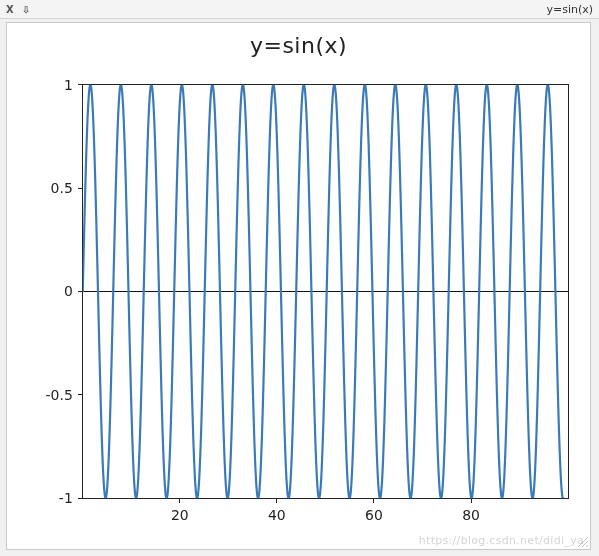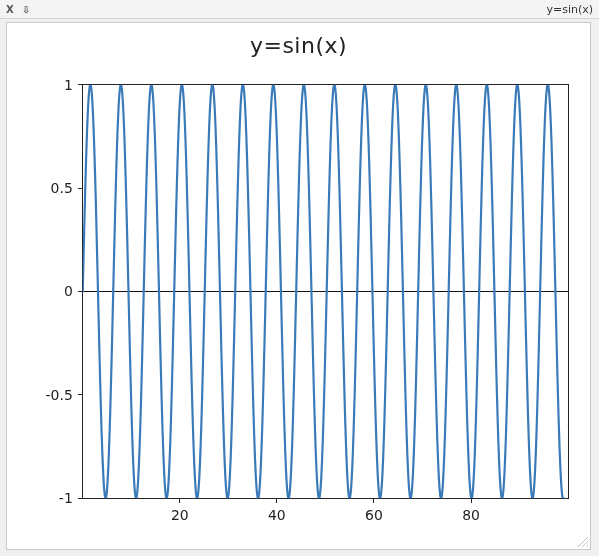--- a/index.html
+++ b/index.html
@@ -149,20 +149,21 @@
         <text x="66" y="170.75" text-anchor="end" class="tick-label">0.5</text>
         <line x1="71" y1="62" x2="76" y2="62" class="tick-line"></line>
         <text x="66" y="67" text-anchor="end" class="tick-label">1</text>
         <defs>
           <clipPath id="clip-plot">
             <rect x="76" y="62" width="487" height="415"></rect>
           </clipPath>
         </defs>
         <path d="M76.00 269.50 L76.24 259.23 L76.48 248.99 L76.72 238.80 L76.96 228.68 L77.21 218.67 L77.45 208.77 L77.69 199.03 L77.93 189.46 L78.17 180.09 L78.41 170.93 L78.65 162.02 L78.89 153.37 L79.13 145.00 L79.37 136.94 L79.62 129.20 L79.86 121.81 L80.10 114.78 L80.34 108.13 L80.58 101.87 L80.82 96.02 L81.06 90.60 L81.30 85.62 L81.54 81.09 L81.79 77.02 L82.03 73.42 L82.27 70.30 L82.51 67.67 L82.75 65.53 L82.99 63.90 L83.23 62.76 L83.47 62.14 L83.71 62.02 L83.96 62.41 L84.20 63.30 L84.44 64.71 L84.68 66.61 L84.92 69.01 L85.16 71.90 L85.40 75.28 L85.64 79.13 L85.88 83.45 L86.12 88.22 L86.37 93.44 L86.61 99.09 L86.85 105.16 L87.09 111.63 L87.33 118.48 L87.57 125.71 L87.81 133.29 L88.05 141.20 L88.29 149.43 L88.54 157.95 L88.78 166.74 L89.02 175.79 L89.26 185.06 L89.50 194.54 L89.74 204.21 L89.98 214.03 L90.22 224.00 L90.46 234.07 L90.70 244.23 L90.95 254.45 L91.19 264.71 L91.43 274.98 L91.67 285.24 L91.91 295.45 L92.15 305.61 L92.39 315.67 L92.63 325.63 L92.87 335.44 L93.12 345.10 L93.36 354.57 L93.60 363.83 L93.84 372.86 L94.08 381.63 L94.32 390.13 L94.56 398.34 L94.80 406.23 L95.04 413.79 L95.29 420.99 L95.53 427.82 L95.77 434.26 L96.01 440.30 L96.25 445.92 L96.49 451.11 L96.73 455.85 L96.97 460.14 L97.21 463.96 L97.45 467.31 L97.70 470.16 L97.94 472.53 L98.18 474.40 L98.42 475.77 L98.66 476.63 L98.90 476.99 L99.14 476.84 L99.38 476.18 L99.62 475.01 L99.87 473.34 L100.11 471.17 L100.35 468.51 L100.59 465.35 L100.83 461.72 L101.07 457.62 L101.31 453.06 L101.55 448.05 L101.79 442.60 L102.04 436.72 L102.28 430.44 L102.52 423.76 L102.76 416.71 L103.00 409.29 L103.24 401.53 L103.48 393.45 L103.72 385.06 L103.96 376.39 L104.20 367.46 L104.45 358.29 L104.69 348.90 L104.93 339.32 L105.17 329.57 L105.41 319.67 L105.65 309.64 L105.89 299.52 L106.13 289.32 L106.37 279.08 L106.62 268.81 L106.86 258.55 L107.10 248.31 L107.34 238.12 L107.58 228.01 L107.82 218.00 L108.06 208.12 L108.30 198.38 L108.54 188.83 L108.78 179.47 L109.03 170.33 L109.27 161.43 L109.51 152.80 L109.75 144.45 L109.99 136.41 L110.23 128.70 L110.47 121.33 L110.71 114.32 L110.95 107.70 L111.20 101.47 L111.44 95.65 L111.68 90.26 L111.92 85.30 L112.16 80.80 L112.40 76.76 L112.64 73.19 L112.88 70.11 L113.12 67.51 L113.37 65.41 L113.61 63.80 L113.85 62.71 L114.09 62.11 L114.33 62.03 L114.57 62.45 L114.81 63.38 L115.05 64.82 L115.29 66.76 L115.53 69.19 L115.78 72.11 L116.02 75.52 L116.26 79.41 L116.50 83.76 L116.74 88.56 L116.98 93.81 L117.22 99.48 L117.46 105.58 L117.70 112.07 L117.95 118.96 L118.19 126.21 L118.43 133.81 L118.67 141.74 L118.91 149.99 L119.15 158.53 L119.39 167.34 L119.63 176.40 L119.87 185.69 L120.11 195.19 L120.36 204.86 L120.60 214.70 L120.84 224.67 L121.08 234.75 L121.32 244.91 L121.56 255.14 L121.80 265.40 L122.04 275.67 L122.28 285.92 L122.53 296.14 L122.77 306.29 L123.01 316.34 L123.25 326.29 L123.49 336.10 L123.73 345.74 L123.97 355.19 L124.21 364.44 L124.45 373.45 L124.70 382.21 L124.94 390.69 L125.18 398.88 L125.42 406.75 L125.66 414.28 L125.90 421.46 L126.14 428.26 L126.38 434.68 L126.62 440.69 L126.86 446.28 L127.11 451.44 L127.35 456.16 L127.59 460.41 L127.83 464.20 L128.07 467.51 L128.31 470.34 L128.55 472.67 L128.79 474.51 L129.03 475.84 L129.28 476.67 L129.52 477.00 L129.76 476.81 L130.00 476.11 L130.24 474.91 L130.48 473.21 L130.72 471.01 L130.96 468.31 L131.20 465.13 L131.44 461.46 L131.69 457.33 L131.93 452.74 L132.17 447.70 L132.41 442.22 L132.65 436.32 L132.89 430.00 L133.13 423.30 L133.37 416.22 L133.61 408.78 L133.86 401.00 L134.10 392.90 L134.34 384.49 L134.58 375.80 L134.82 366.86 L135.06 357.67 L135.30 348.27 L135.54 338.67 L135.78 328.91 L136.03 319.00 L136.27 308.97 L136.51 298.84 L136.75 288.64 L136.99 278.39 L137.23 268.12 L137.47 257.86 L137.71 247.62 L137.95 237.44 L138.19 227.34 L138.44 217.33 L138.68 207.46 L138.92 197.74 L139.16 188.19 L139.40 178.85 L139.64 169.72 L139.88 160.84 L140.12 152.23 L140.36 143.90 L140.61 135.88 L140.85 128.19 L141.09 120.85 L141.33 113.87 L141.57 107.27 L141.81 101.06 L142.05 95.27 L142.29 89.91 L142.53 84.99 L142.78 80.52 L143.02 76.51 L143.26 72.97 L143.50 69.92 L143.74 67.35 L143.98 65.28 L144.22 63.72 L144.46 62.65 L144.70 62.09 L144.94 62.04 L145.19 62.50 L145.43 63.46 L145.67 64.93 L145.91 66.90 L146.15 69.37 L146.39 72.33 L146.63 75.77 L146.87 79.68 L147.11 84.06 L147.36 88.90 L147.60 94.17 L147.84 99.88 L148.08 106.00 L148.32 112.52 L148.56 119.43 L148.80 126.70 L149.04 134.33 L149.28 142.28 L149.52 150.55 L149.77 159.11 L150.01 167.94 L150.25 177.02 L150.49 186.32 L150.73 195.83 L150.97 205.52 L151.21 215.36 L151.45 225.34 L151.69 235.43 L151.94 245.59 L152.18 255.82 L152.42 266.08 L152.66 276.35 L152.90 286.61 L153.14 296.82 L153.38 306.96 L153.62 317.01 L153.86 326.95 L154.11 336.75 L154.35 346.38 L154.59 355.82 L154.83 365.05 L155.07 374.05 L155.31 382.79 L155.55 391.25 L155.79 399.41 L156.03 407.26 L156.27 414.77 L156.52 421.92 L156.76 428.70 L157.00 435.09 L157.24 441.08 L157.48 446.64 L157.72 451.77 L157.96 456.45 L158.20 460.68 L158.44 464.44 L158.69 467.72 L158.93 470.51 L159.17 472.81 L159.41 474.62 L159.65 475.92 L159.89 476.71 L160.13 477.00 L160.37 476.78 L160.61 476.05 L160.85 474.82 L161.10 473.08 L161.34 470.84 L161.58 468.11 L161.82 464.90 L162.06 461.20 L162.30 457.04 L162.54 452.41 L162.78 447.34 L163.02 441.83 L163.27 435.91 L163.51 429.57 L163.75 422.84 L163.99 415.73 L164.23 408.27 L164.47 400.47 L164.71 392.34 L164.95 383.92 L165.19 375.21 L165.44 366.25 L165.68 357.05 L165.92 347.63 L166.16 338.02 L166.40 328.25 L166.64 318.33 L166.88 308.29 L167.12 298.16 L167.36 287.95 L167.60 277.71 L167.85 267.44 L168.09 257.17 L168.33 246.94 L168.57 236.76 L168.81 226.66 L169.05 216.67 L169.29 206.80 L169.53 197.09 L169.77 187.56 L170.02 178.23 L170.26 169.12 L170.50 160.26 L170.74 151.66 L170.98 143.36 L171.22 135.36 L171.46 127.69 L171.70 120.37 L171.94 113.41 L172.18 106.84 L172.43 100.66 L172.67 94.90 L172.91 89.57 L173.15 84.67 L173.39 80.23 L173.63 76.26 L173.87 72.75 L174.11 69.73 L174.35 67.20 L174.60 65.16 L174.84 63.63 L175.08 62.60 L175.32 62.07 L175.56 62.06 L175.80 62.55 L176.04 63.55 L176.28 65.05 L176.52 67.05 L176.77 69.55 L177.01 72.54 L177.25 76.02 L177.49 79.96 L177.73 84.37 L177.97 89.24 L178.21 94.54 L178.45 100.28 L178.69 106.43 L178.93 112.97 L179.18 119.91 L179.42 127.20 L179.66 134.85 L179.90 142.83 L180.14 151.12 L180.38 159.69 L180.62 168.54 L180.86 177.63 L181.10 186.95 L181.35 196.47 L181.59 206.17 L181.83 216.03 L182.07 226.01 L182.31 236.10 L182.55 246.28 L182.79 256.51 L183.03 266.77 L183.27 277.04 L183.51 287.29 L183.76 297.50 L184.00 307.64 L184.24 317.68 L184.48 327.61 L184.72 337.40 L184.96 347.02 L185.20 356.44 L185.44 365.66 L185.68 374.64 L185.93 383.36 L186.17 391.81 L186.41 399.95 L186.65 407.78 L186.89 415.26 L187.13 422.39 L187.37 429.14 L187.61 435.51 L187.85 441.46 L188.10 447.00 L188.34 452.10 L188.58 456.75 L188.82 460.95 L189.06 464.67 L189.30 467.92 L189.54 470.68 L189.78 472.95 L190.02 474.72 L190.26 475.99 L190.51 476.75 L190.75 477.00 L190.99 476.75 L191.23 475.98 L191.47 474.71 L191.71 472.94 L191.95 470.67 L192.19 467.91 L192.43 464.66 L192.68 460.94 L192.92 456.74 L193.16 452.09 L193.40 446.99 L193.64 441.45 L193.88 435.49 L194.12 429.13 L194.36 422.37 L194.60 415.24 L194.85 407.76 L195.09 399.93 L195.33 391.79 L195.57 383.34 L195.81 374.62 L196.05 365.64 L196.29 356.42 L196.53 346.99 L196.77 337.37 L197.01 327.59 L197.26 317.66 L197.50 307.62 L197.74 297.48 L197.98 287.27 L198.22 277.02 L198.46 266.75 L198.70 256.49 L198.94 246.26 L199.18 236.08 L199.43 225.99 L199.67 216.00 L199.91 206.15 L200.15 196.45 L200.39 186.93 L200.63 177.61 L200.87 168.52 L201.11 159.67 L201.35 151.10 L201.59 142.81 L201.84 134.83 L202.08 127.19 L202.32 119.89 L202.56 112.96 L202.80 106.41 L203.04 100.26 L203.28 94.53 L203.52 89.23 L203.76 84.36 L204.01 79.95 L204.25 76.01 L204.49 72.54 L204.73 69.55 L204.97 67.05 L205.21 65.05 L205.45 63.54 L205.69 62.55 L205.93 62.06 L206.18 62.07 L206.42 62.60 L206.66 63.63 L206.90 65.17 L207.14 67.21 L207.38 69.74 L207.62 72.76 L207.86 76.27 L208.10 80.24 L208.34 84.68 L208.59 89.58 L208.83 94.91 L209.07 100.68 L209.31 106.85 L209.55 113.43 L209.79 120.38 L210.03 127.71 L210.27 135.38 L210.51 143.37 L210.76 151.68 L211.00 160.28 L211.24 169.14 L211.48 178.25 L211.72 187.58 L211.96 197.12 L212.20 206.83 L212.44 216.69 L212.68 226.68 L212.92 236.78 L213.17 246.96 L213.41 257.20 L213.65 267.46 L213.89 277.73 L214.13 287.98 L214.37 298.18 L214.61 308.31 L214.85 318.35 L215.09 328.27 L215.34 338.05 L215.58 347.65 L215.82 357.07 L216.06 366.27 L216.30 375.23 L216.54 383.94 L216.78 392.36 L217.02 400.48 L217.26 408.29 L217.51 415.75 L217.75 422.85 L217.99 429.58 L218.23 435.92 L218.47 441.85 L218.71 447.35 L218.95 452.42 L219.19 457.05 L219.43 461.21 L219.67 464.90 L219.92 468.12 L220.16 470.85 L220.40 473.08 L220.64 474.82 L220.88 476.05 L221.12 476.78 L221.36 477.00 L221.60 476.71 L221.84 475.91 L222.09 474.61 L222.33 472.81 L222.57 470.50 L222.81 467.71 L223.05 464.43 L223.29 460.67 L223.53 456.44 L223.77 451.76 L224.01 446.63 L224.25 441.06 L224.50 435.08 L224.74 428.69 L224.98 421.91 L225.22 414.75 L225.46 407.24 L225.70 399.40 L225.94 391.23 L226.18 382.77 L226.42 374.03 L226.67 365.03 L226.91 355.80 L227.15 346.36 L227.39 336.72 L227.63 326.93 L227.87 316.99 L228.11 306.94 L228.35 296.80 L228.59 286.58 L228.84 276.33 L229.08 266.06 L229.32 255.80 L229.56 245.57 L229.80 235.40 L230.04 225.32 L230.28 215.34 L230.52 205.49 L230.76 195.81 L231.00 186.30 L231.25 177.00 L231.49 167.92 L231.73 159.09 L231.97 150.53 L232.21 142.27 L232.45 134.31 L232.69 126.69 L232.93 119.41 L233.17 112.51 L233.42 105.99 L233.66 99.87 L233.90 94.16 L234.14 88.89 L234.38 84.05 L234.62 79.67 L234.86 75.76 L235.10 72.32 L235.34 69.36 L235.59 66.90 L235.83 64.93 L236.07 63.46 L236.31 62.50 L236.55 62.04 L236.79 62.09 L237.03 62.65 L237.27 63.72 L237.51 65.29 L237.75 67.36 L238.00 69.93 L238.24 72.98 L238.48 76.52 L238.72 80.53 L238.96 85.00 L239.20 89.92 L239.44 95.29 L239.68 101.08 L239.92 107.28 L240.17 113.88 L240.41 120.86 L240.65 128.21 L240.89 135.90 L241.13 143.92 L241.37 152.25 L241.61 160.86 L241.85 169.74 L242.09 178.87 L242.33 188.21 L242.58 197.76 L242.82 207.48 L243.06 217.36 L243.30 227.36 L243.54 237.46 L243.78 247.65 L244.02 257.88 L244.26 268.15 L244.50 278.42 L244.75 288.66 L244.99 298.86 L245.23 308.99 L245.47 319.02 L245.71 328.93 L245.95 338.69 L246.19 348.29 L246.43 357.69 L246.67 366.88 L246.92 375.82 L247.16 384.51 L247.40 392.91 L247.64 401.02 L247.88 408.80 L248.12 416.24 L248.36 423.32 L248.60 430.02 L248.84 436.33 L249.08 442.23 L249.33 447.71 L249.57 452.75 L249.81 457.34 L250.05 461.47 L250.29 465.13 L250.53 468.32 L250.77 471.01 L251.01 473.21 L251.25 474.92 L251.50 476.12 L251.74 476.81 L251.98 477.00 L252.22 476.67 L252.46 475.84 L252.70 474.51 L252.94 472.67 L253.18 470.33 L253.42 467.51 L253.66 464.19 L253.91 460.40 L254.15 456.15 L254.39 451.43 L254.63 446.27 L254.87 440.68 L255.11 434.66 L255.35 428.25 L255.59 421.44 L255.83 414.26 L256.08 406.73 L256.32 398.86 L256.56 390.67 L256.80 382.19 L257.04 373.43 L257.28 364.42 L257.52 355.17 L257.76 345.72 L258.00 336.07 L258.25 326.27 L258.49 316.32 L258.73 306.26 L258.97 296.11 L259.21 285.90 L259.45 275.64 L259.69 265.37 L259.93 255.11 L260.17 244.89 L260.41 234.72 L260.66 224.65 L260.90 214.68 L261.14 204.84 L261.38 195.16 L261.62 185.67 L261.86 176.38 L262.10 167.32 L262.34 158.51 L262.58 149.97 L262.83 141.72 L263.07 133.79 L263.31 126.19 L263.55 118.94 L263.79 112.06 L264.03 105.56 L264.27 99.47 L264.51 93.79 L264.75 88.55 L264.99 83.75 L265.24 79.40 L265.48 75.51 L265.72 72.11 L265.96 69.18 L266.20 66.75 L266.44 64.82 L266.68 63.38 L266.92 62.45 L267.16 62.03 L267.41 62.11 L267.65 62.71 L267.89 63.81 L268.13 65.41 L268.37 67.52 L268.61 70.11 L268.85 73.20 L269.09 76.77 L269.33 80.81 L269.58 85.31 L269.82 90.27 L270.06 95.66 L270.30 101.48 L270.54 107.71 L270.78 114.34 L271.02 121.34 L271.26 128.71 L271.50 136.43 L271.74 144.47 L271.99 152.82 L272.23 161.45 L272.47 170.35 L272.71 179.49 L272.95 188.85 L273.19 198.41 L273.43 208.14 L273.67 218.02 L273.91 228.03 L274.16 238.14 L274.40 248.33 L274.64 258.57 L274.88 268.84 L275.12 279.10 L275.36 289.35 L275.60 299.54 L275.84 309.66 L276.08 319.69 L276.33 329.59 L276.57 339.34 L276.81 348.93 L277.05 358.31 L277.29 367.48 L277.53 376.41 L277.77 385.08 L278.01 393.47 L278.25 401.55 L278.49 409.31 L278.74 416.72 L278.98 423.78 L279.22 430.45 L279.46 436.74 L279.70 442.61 L279.94 448.06 L280.18 453.07 L280.42 457.63 L280.66 461.73 L280.91 465.36 L281.15 468.51 L281.39 471.18 L281.63 473.34 L281.87 475.01 L282.11 476.18 L282.35 476.84 L282.59 476.99 L282.83 476.63 L283.07 475.77 L283.32 474.40 L283.56 472.53 L283.80 470.16 L284.04 467.30 L284.28 463.95 L284.52 460.13 L284.76 455.84 L285.00 451.10 L285.24 445.91 L285.49 440.29 L285.73 434.25 L285.97 427.80 L286.21 420.97 L286.45 413.77 L286.69 406.21 L286.93 398.32 L287.17 390.11 L287.41 381.61 L287.66 372.84 L287.90 363.81 L288.14 354.55 L288.38 345.08 L288.62 335.42 L288.86 325.61 L289.10 315.65 L289.34 305.59 L289.58 295.43 L289.82 285.21 L290.07 274.96 L290.31 264.69 L290.55 254.43 L290.79 244.21 L291.03 234.05 L291.27 223.97 L291.51 214.01 L291.75 204.19 L291.99 194.52 L292.24 185.04 L292.48 175.77 L292.72 166.72 L292.96 157.93 L293.20 149.41 L293.44 141.18 L293.68 133.27 L293.92 125.69 L294.16 118.47 L294.40 111.61 L294.65 105.14 L294.89 99.08 L295.13 93.43 L295.37 88.21 L295.61 83.44 L295.85 79.12 L296.09 75.27 L296.33 71.90 L296.57 69.01 L296.82 66.61 L297.06 64.70 L297.30 63.30 L297.54 62.41 L297.78 62.02 L298.02 62.14 L298.26 62.77 L298.50 63.90 L298.74 65.54 L298.99 67.67 L299.23 70.31 L299.47 73.43 L299.71 77.03 L299.95 81.10 L300.19 85.63 L300.43 90.62 L300.67 96.04 L300.91 101.88 L301.15 108.14 L301.40 114.79 L301.64 121.83 L301.88 129.22 L302.12 136.96 L302.36 145.02 L302.60 153.39 L302.84 162.04 L303.08 170.95 L303.32 180.11 L303.57 189.48 L303.81 199.05 L304.05 208.80 L304.29 218.69 L304.53 228.71 L304.77 238.82 L305.01 249.01 L305.25 259.26 L305.49 269.52 L305.73 279.79 L305.98 290.03 L306.22 300.22 L306.46 310.34 L306.70 320.36 L306.94 330.25 L307.18 339.99 L307.42 349.56 L307.66 358.93 L307.90 368.09 L308.15 377.00 L308.39 385.65 L308.63 394.02 L308.87 402.08 L309.11 409.81 L309.35 417.21 L309.59 424.24 L309.83 430.89 L310.07 437.14 L310.32 442.99 L310.56 448.41 L310.80 453.39 L311.04 457.92 L311.28 461.99 L311.52 465.59 L311.76 468.71 L312.00 471.34 L312.24 473.47 L312.48 475.11 L312.73 476.24 L312.97 476.86 L313.21 476.98 L313.45 476.59 L313.69 475.69 L313.93 474.29 L314.17 472.38 L314.41 469.98 L314.65 467.09 L314.90 463.71 L315.14 459.86 L315.38 455.54 L315.62 450.77 L315.86 445.55 L316.10 439.90 L316.34 433.83 L316.58 427.36 L316.82 420.50 L317.06 413.27 L317.31 405.69 L317.55 397.78 L317.79 389.55 L318.03 381.03 L318.27 372.24 L318.51 363.19 L318.75 353.92 L318.99 344.44 L319.23 334.77 L319.48 324.94 L319.72 314.98 L319.96 304.91 L320.20 294.75 L320.44 284.53 L320.68 274.27 L320.92 264.00 L321.16 253.74 L321.40 243.52 L321.65 233.37 L321.89 223.30 L322.13 213.35 L322.37 203.54 L322.61 193.88 L322.85 184.41 L323.09 175.15 L323.33 166.12 L323.57 157.35 L323.81 148.85 L324.06 140.64 L324.30 132.75 L324.54 125.20 L324.78 118.00 L325.02 111.17 L325.26 104.73 L325.50 98.69 L325.74 93.07 L325.98 87.88 L326.23 83.14 L326.47 78.85 L326.71 75.03 L326.95 71.69 L327.19 68.83 L327.43 66.46 L327.67 64.59 L327.91 63.23 L328.15 62.36 L328.40 62.01 L328.64 62.16 L328.88 62.83 L329.12 63.99 L329.36 65.66 L329.60 67.84 L329.84 70.50 L330.08 73.65 L330.32 77.28 L330.56 81.39 L330.81 85.95 L331.05 90.96 L331.29 96.42 L331.53 102.29 L331.77 108.57 L332.01 115.25 L332.25 122.31 L332.49 129.73 L332.73 137.49 L332.98 145.57 L333.22 153.96 L333.46 162.63 L333.70 171.56 L333.94 180.73 L334.18 190.12 L334.42 199.70 L334.66 209.45 L334.90 219.36 L335.14 229.38 L335.39 239.50 L335.63 249.70 L335.87 259.94 L336.11 270.21 L336.35 280.48 L336.59 290.72 L336.83 300.90 L337.07 311.01 L337.31 321.02 L337.56 330.90 L337.80 340.64 L338.04 350.19 L338.28 359.55 L338.52 368.69 L338.76 377.59 L339.00 386.22 L339.24 394.57 L339.48 402.61 L339.73 410.32 L339.97 417.69 L340.21 424.69 L340.45 431.32 L340.69 437.55 L340.93 443.36 L341.17 448.76 L341.41 453.71 L341.65 458.21 L341.89 462.25 L342.14 465.81 L342.38 468.90 L342.62 471.49 L342.86 473.60 L343.10 475.20 L343.34 476.30 L343.58 476.89 L343.82 476.97 L344.06 476.55 L344.31 475.61 L344.55 474.18 L344.79 472.24 L345.03 469.80 L345.27 466.88 L345.51 463.47 L345.75 459.58 L345.99 455.23 L346.23 450.43 L346.47 445.18 L346.72 439.50 L346.96 433.41 L347.20 426.91 L347.44 420.03 L347.68 412.78 L347.92 405.17 L348.16 397.24 L348.40 388.99 L348.64 380.45 L348.89 371.64 L349.13 362.58 L349.37 353.29 L349.61 343.79 L349.85 334.12 L350.09 324.28 L350.33 314.31 L350.57 304.23 L350.81 294.07 L351.06 283.84 L351.30 273.58 L351.54 263.31 L351.78 253.06 L352.02 242.84 L352.26 232.69 L352.50 222.63 L352.74 212.69 L352.98 202.88 L353.22 193.24 L353.47 183.79 L353.71 174.54 L353.95 165.53 L354.19 156.77 L354.43 148.29 L354.67 140.10 L354.91 132.24 L355.15 124.70 L355.39 117.53 L355.64 110.72 L355.88 104.31 L356.12 98.30 L356.36 92.71 L356.60 87.55 L356.84 82.83 L357.08 78.58 L357.32 74.79 L357.56 71.48 L357.80 68.66 L358.05 66.32 L358.29 64.49 L358.53 63.15 L358.77 62.32 L359.01 62.00 L359.25 62.19 L359.49 62.89 L359.73 64.09 L359.97 65.79 L360.22 68.00 L360.46 70.70 L360.70 73.88 L360.94 77.54 L361.18 81.68 L361.42 86.27 L361.66 91.32 L361.90 96.80 L362.14 102.70 L362.39 109.01 L362.63 115.71 L362.87 122.80 L363.11 130.24 L363.35 138.02 L363.59 146.12 L363.83 154.53 L364.07 163.22 L364.31 172.16 L364.55 181.35 L364.80 190.75 L365.04 200.35 L365.28 210.11 L365.52 220.02 L365.76 230.05 L366.00 240.18 L366.24 250.38 L366.48 260.63 L366.72 270.90 L366.97 281.16 L367.21 291.40 L367.45 301.58 L367.69 311.69 L367.93 321.69 L368.17 331.56 L368.41 341.28 L368.65 350.83 L368.89 360.17 L369.14 369.30 L369.38 378.18 L369.62 386.79 L369.86 395.12 L370.10 403.13 L370.34 410.82 L370.58 418.17 L370.82 425.15 L371.06 431.75 L371.30 437.95 L371.55 443.74 L371.79 449.10 L372.03 454.02 L372.27 458.49 L372.51 462.50 L372.75 466.03 L372.99 469.09 L373.23 471.65 L373.47 473.72 L373.72 475.29 L373.96 476.35 L374.20 476.91 L374.44 476.96 L374.68 476.50 L374.92 475.53 L375.16 474.06 L375.40 472.09 L375.64 469.62 L375.88 466.66 L376.13 463.22 L376.37 459.31 L376.61 454.93 L376.85 450.09 L377.09 444.81 L377.33 439.11 L377.57 432.98 L377.81 426.46 L378.05 419.55 L378.30 412.28 L378.54 404.65 L378.78 396.70 L379.02 388.43 L379.26 379.87 L379.50 371.04 L379.74 361.96 L379.98 352.66 L380.22 343.15 L380.47 333.46 L380.71 323.62 L380.95 313.64 L381.19 303.55 L381.43 293.38 L381.67 283.15 L381.91 272.89 L382.15 262.62 L382.39 252.37 L382.63 242.16 L382.88 232.02 L383.12 221.96 L383.36 212.03 L383.60 202.23 L383.84 192.60 L384.08 183.16 L384.32 173.93 L384.56 164.93 L384.80 156.19 L385.05 147.73 L385.29 139.57 L385.53 131.72 L385.77 124.21 L386.01 117.06 L386.25 110.28 L386.49 103.89 L386.73 97.91 L386.97 92.35 L387.21 87.22 L387.46 82.54 L387.70 78.31 L387.94 74.56 L388.18 71.28 L388.42 68.48 L388.66 66.18 L388.90 64.38 L389.14 63.08 L389.38 62.29 L389.63 62.00 L389.87 62.22 L390.11 62.95 L390.35 64.19 L390.59 65.93 L390.83 68.16 L391.07 70.89 L391.31 74.11 L391.55 77.81 L391.80 81.97 L392.04 86.60 L392.28 91.67 L392.52 97.18 L392.76 103.11 L393.00 109.45 L393.24 116.18 L393.48 123.28 L393.72 130.75 L393.96 138.55 L394.21 146.68 L394.45 155.10 L394.69 163.81 L394.93 172.77 L395.17 181.97 L395.41 191.39 L395.65 201.00 L395.89 210.77 L396.13 220.69 L396.38 230.73 L396.62 240.86 L396.86 251.07 L397.10 261.32 L397.34 271.59 L397.58 281.85 L397.82 292.08 L398.06 302.26 L398.30 312.36 L398.54 322.35 L398.79 332.22 L399.03 341.93 L399.27 351.46 L399.51 360.79 L399.75 369.90 L399.99 378.76 L400.23 387.36 L400.47 395.66 L400.71 403.66 L400.96 411.33 L401.20 418.65 L401.44 425.60 L401.68 432.18 L401.92 438.35 L402.16 444.11 L402.40 449.44 L402.64 454.34 L402.88 458.78 L403.13 462.75 L403.37 466.25 L403.61 469.27 L403.85 471.80 L404.09 473.84 L404.33 475.37 L404.57 476.41 L404.81 476.93 L405.05 476.94 L405.29 476.45 L405.54 475.45 L405.78 473.95 L406.02 471.94 L406.26 469.44 L406.50 466.45 L406.74 462.98 L406.98 459.03 L407.22 454.62 L407.46 449.75 L407.71 444.45 L407.95 438.71 L408.19 432.56 L408.43 426.01 L408.67 419.08 L408.91 411.78 L409.15 404.13 L409.39 396.15 L409.63 387.87 L409.88 379.29 L410.12 370.44 L410.36 361.35 L410.60 352.03 L410.84 342.51 L411.08 332.81 L411.32 322.95 L411.56 312.97 L411.80 302.87 L412.04 292.70 L412.29 282.47 L412.53 272.21 L412.77 261.94 L413.01 251.68 L413.25 241.48 L413.49 231.34 L413.73 221.29 L413.97 211.37 L414.21 201.58 L414.46 191.96 L414.70 182.54 L414.94 173.32 L415.18 164.34 L415.42 155.62 L415.66 147.18 L415.90 139.03 L416.14 131.21 L416.38 123.72 L416.62 116.59 L416.87 109.84 L417.11 103.48 L417.35 97.52 L417.59 91.99 L417.83 86.89 L418.07 82.24 L418.31 78.04 L418.55 74.32 L418.79 71.07 L419.04 68.31 L419.28 66.05 L419.52 64.28 L419.76 63.01 L420.00 62.25 L420.24 62.00 L420.48 62.26 L420.72 63.02 L420.96 64.29 L421.21 66.06 L421.45 68.33 L421.69 71.09 L421.93 74.34 L422.17 78.07 L422.41 82.27 L422.65 86.92 L422.89 92.03 L423.13 97.56 L423.37 103.52 L423.62 109.89 L423.86 116.64 L424.10 123.77 L424.34 131.26 L424.58 139.08 L424.82 147.23 L425.06 155.68 L425.30 164.40 L425.54 173.38 L425.79 182.60 L426.03 192.03 L426.27 201.65 L426.51 211.43 L426.75 221.36 L426.99 231.41 L427.23 241.55 L427.47 251.75 L427.71 262.00 L427.95 272.27 L428.20 282.54 L428.44 292.77 L428.68 302.94 L428.92 313.03 L429.16 323.02 L429.40 332.87 L429.64 342.57 L429.88 352.09 L430.12 361.41 L430.37 370.50 L430.61 379.35 L430.85 387.92 L431.09 396.21 L431.33 404.18 L431.57 411.83 L431.81 419.13 L432.05 426.06 L432.29 432.60 L432.54 438.75 L432.78 444.48 L433.02 449.79 L433.26 454.65 L433.50 459.06 L433.74 463.00 L433.98 466.47 L434.22 469.46 L434.46 471.96 L434.70 473.96 L434.95 475.46 L435.19 476.46 L435.43 476.95 L435.67 476.93 L435.91 476.40 L436.15 475.37 L436.39 473.83 L436.63 471.79 L436.87 469.26 L437.12 466.23 L437.36 462.73 L437.60 458.75 L437.84 454.31 L438.08 449.41 L438.32 444.07 L438.56 438.31 L438.80 432.13 L439.04 425.56 L439.28 418.60 L439.53 411.28 L439.77 403.61 L440.01 395.61 L440.25 387.30 L440.49 378.70 L440.73 369.84 L440.97 360.73 L441.21 351.40 L441.45 341.86 L441.70 332.15 L441.94 322.29 L442.18 312.29 L442.42 302.19 L442.66 292.02 L442.90 281.78 L443.14 271.52 L443.38 261.25 L443.62 251.00 L443.87 240.80 L444.11 230.66 L444.35 220.63 L444.59 210.71 L444.83 200.93 L445.07 191.33 L445.31 181.91 L445.55 172.71 L445.79 163.75 L446.03 155.04 L446.28 146.62 L446.52 138.50 L446.76 130.70 L447.00 123.23 L447.24 116.13 L447.48 109.40 L447.72 103.07 L447.96 97.14 L448.20 91.63 L448.45 86.56 L448.69 81.94 L448.93 77.78 L449.17 74.09 L449.41 70.87 L449.65 68.15 L449.89 65.91 L450.13 64.18 L450.37 62.95 L450.62 62.22 L450.86 62.00 L451.10 62.29 L451.34 63.09 L451.58 64.39 L451.82 66.20 L452.06 68.50 L452.30 71.30 L452.54 74.58 L452.78 78.34 L453.03 82.57 L453.27 87.25 L453.51 92.38 L453.75 97.95 L453.99 103.93 L454.23 110.33 L454.47 117.11 L454.71 124.26 L454.95 131.77 L455.20 139.62 L455.44 147.79 L455.68 156.25 L455.92 164.99 L456.16 173.99 L456.40 183.22 L456.64 192.67 L456.88 202.30 L457.12 212.09 L457.36 222.03 L457.61 232.08 L457.85 242.23 L458.09 252.44 L458.33 262.69 L458.57 272.96 L458.81 283.22 L459.05 293.45 L459.29 303.62 L459.53 313.71 L459.78 323.68 L460.02 333.53 L460.26 343.21 L460.50 352.72 L460.74 362.03 L460.98 371.10 L461.22 379.93 L461.46 388.49 L461.70 396.75 L461.95 404.71 L462.19 412.33 L462.43 419.60 L462.67 426.51 L462.91 433.03 L463.15 439.15 L463.39 444.85 L463.63 450.13 L463.87 454.96 L464.11 459.34 L464.36 463.25 L464.60 466.69 L464.84 469.64 L465.08 472.11 L465.32 474.07 L465.56 475.54 L465.80 476.50 L466.04 476.96 L466.28 476.91 L466.53 476.35 L466.77 475.28 L467.01 473.71 L467.25 471.64 L467.49 469.07 L467.73 466.01 L467.97 462.47 L468.21 458.46 L468.45 453.99 L468.69 449.07 L468.94 443.70 L469.18 437.91 L469.42 431.71 L469.66 425.10 L469.90 418.12 L470.14 410.77 L470.38 403.08 L470.62 395.06 L470.86 386.73 L471.11 378.12 L471.35 369.24 L471.59 360.11 L471.83 350.76 L472.07 341.22 L472.31 331.50 L472.55 321.62 L472.79 311.62 L473.03 301.52 L473.28 291.33 L473.52 281.10 L473.76 270.83 L474.00 260.56 L474.24 250.31 L474.48 240.12 L474.72 229.99 L474.96 219.96 L475.20 210.05 L475.44 200.28 L475.69 190.69 L475.93 181.29 L476.17 172.10 L476.41 163.16 L476.65 154.47 L476.89 146.07 L477.13 137.96 L477.37 130.19 L477.61 122.75 L477.86 115.67 L478.10 108.97 L478.34 102.66 L478.58 96.76 L478.82 91.28 L479.06 86.24 L479.30 81.65 L479.54 77.52 L479.78 73.86 L480.02 70.68 L480.27 67.98 L480.51 65.78 L480.75 64.08 L480.99 62.88 L481.23 62.19 L481.47 62.00 L481.71 62.33 L481.95 63.16 L482.19 64.50 L482.44 66.34 L482.68 68.67 L482.92 71.50 L483.16 74.82 L483.40 78.61 L483.64 82.86 L483.88 87.58 L484.12 92.74 L484.36 98.34 L484.61 104.35 L484.85 110.77 L485.09 117.57 L485.33 124.75 L485.57 132.29 L485.81 140.16 L486.05 148.34 L486.29 156.83 L486.53 165.59 L486.77 174.60 L487.02 183.85 L487.26 193.31 L487.50 202.95 L487.74 212.75 L487.98 222.70 L488.22 232.76 L488.46 242.91 L488.70 253.12 L488.94 263.38 L489.19 273.65 L489.43 283.91 L489.67 294.13 L489.91 304.30 L490.15 314.38 L490.39 324.35 L490.63 334.18 L490.87 343.86 L491.11 353.35 L491.35 362.64 L491.60 371.70 L491.84 380.51 L492.08 389.05 L492.32 397.29 L492.56 405.23 L492.80 412.83 L493.04 420.08 L493.28 426.96 L493.52 433.45 L493.77 439.54 L494.01 445.22 L494.25 450.46 L494.49 455.26 L494.73 459.61 L494.97 463.49 L495.21 466.90 L495.45 469.82 L495.69 472.25 L495.94 474.19 L496.18 475.62 L496.42 476.55 L496.66 476.97 L496.90 476.89 L497.14 476.29 L497.38 475.19 L497.62 473.58 L497.86 471.48 L498.10 468.88 L498.35 465.79 L498.59 462.22 L498.83 458.18 L499.07 453.68 L499.31 448.72 L499.55 443.33 L499.79 437.51 L500.03 431.28 L500.27 424.65 L500.52 417.64 L500.76 410.27 L501.00 402.55 L501.24 394.51 L501.48 386.17 L501.72 377.53 L501.96 368.63 L502.20 359.49 L502.44 350.13 L502.69 340.57 L502.93 330.84 L503.17 320.96 L503.41 310.95 L503.65 300.84 L503.89 290.65 L504.13 280.41 L504.37 270.14 L504.61 259.87 L504.85 249.63 L505.10 239.43 L505.34 229.31 L505.58 219.29 L505.82 209.39 L506.06 199.64 L506.30 190.05 L506.54 180.67 L506.78 171.50 L507.02 162.57 L507.27 153.90 L507.51 145.51 L507.75 137.43 L507.99 129.68 L508.23 122.26 L508.47 115.21 L508.71 108.53 L508.95 102.25 L509.19 96.38 L509.43 90.93 L509.68 85.92 L509.92 81.36 L510.16 77.26 L510.40 73.63 L510.64 70.48 L510.88 67.82 L511.12 65.65 L511.36 63.98 L511.60 62.82 L511.85 62.16 L512.09 62.01 L512.33 62.37 L512.57 63.23 L512.81 64.60 L513.05 66.48 L513.29 68.85 L513.53 71.71 L513.77 75.05 L514.02 78.88 L514.26 83.17 L514.50 87.91 L514.74 93.10 L514.98 98.73 L515.22 104.77 L515.46 111.21 L515.70 118.04 L515.94 125.25 L516.18 132.80 L516.43 140.70 L516.67 148.90 L516.91 157.41 L517.15 166.18 L517.39 175.21 L517.63 184.48 L517.87 193.95 L518.11 203.60 L518.35 213.42 L518.60 223.37 L518.84 233.44 L519.08 243.59 L519.32 253.81 L519.56 264.07 L519.80 274.34 L520.04 284.60 L520.28 294.82 L520.52 304.98 L520.76 315.05 L521.01 325.01 L521.25 334.83 L521.49 344.50 L521.73 353.98 L521.97 363.25 L522.21 372.30 L522.45 381.09 L522.69 389.61 L522.93 397.84 L523.18 405.75 L523.42 413.32 L523.66 420.55 L523.90 427.40 L524.14 433.87 L524.38 439.93 L524.62 445.58 L524.86 450.80 L525.10 455.57 L525.35 459.89 L525.59 463.74 L525.83 467.11 L526.07 470.00 L526.31 472.40 L526.55 474.30 L526.79 475.70 L527.03 476.60 L527.27 476.98 L527.51 476.86 L527.76 476.23 L528.00 475.10 L528.24 473.46 L528.48 471.32 L528.72 468.69 L528.96 465.57 L529.20 461.96 L529.44 457.89 L529.68 453.36 L529.93 448.37 L530.17 442.95 L530.41 437.10 L530.65 430.84 L530.89 424.19 L531.13 417.16 L531.37 409.76 L531.61 402.03 L531.85 393.96 L532.09 385.60 L532.34 376.94 L532.58 368.03 L532.82 358.87 L533.06 349.50 L533.30 339.93 L533.54 330.18 L533.78 320.29 L534.02 310.27 L534.26 300.16 L534.51 289.96 L534.75 279.72 L534.99 269.45 L535.23 259.19 L535.47 248.95 L535.71 238.75 L535.95 228.64 L536.19 218.62 L536.43 208.73 L536.68 198.99 L536.92 189.42 L537.16 180.05 L537.40 170.89 L537.64 161.98 L537.88 153.33 L538.12 144.96 L538.36 136.90 L538.60 129.17 L538.84 121.78 L539.09 114.75 L539.33 108.10 L539.57 101.84 L539.81 96.00 L540.05 90.58 L540.29 85.60 L540.53 81.07 L540.77 77.00 L541.01 73.40 L541.26 70.29 L541.50 67.66 L541.74 65.52 L541.98 63.89 L542.22 62.76 L542.46 62.14 L542.70 62.02 L542.94 62.41 L543.18 63.31 L543.43 64.71 L543.67 66.62 L543.91 69.02 L544.15 71.92 L544.39 75.30 L544.63 79.15 L544.87 83.47 L545.11 88.25 L545.35 93.47 L545.59 99.12 L545.84 105.19 L546.08 111.66 L546.32 118.52 L546.56 125.74 L546.80 133.32 L547.04 141.24 L547.28 149.46 L547.52 157.99 L547.76 166.78 L548.01 175.83 L548.25 185.10 L548.49 194.59 L548.73 204.25 L548.97 214.08 L549.21 224.04 L549.45 234.11 L549.69 244.27 L549.93 254.50 L550.17 264.75 L550.42 275.02 L550.66 285.28 L550.90 295.50 L551.14 305.65 L551.38 315.72 L551.62 325.67 L551.86 335.49 L552.10 345.14 L552.34 354.61 L552.59 363.87 L552.83 372.90 L553.07 381.67 L553.31 390.17 L553.55 398.38 L553.79 406.26 L554.03 413.82 L554.27 421.02 L554.51 427.85 L554.76 434.29 L555.00 440.33 L555.24 445.95 L555.48 451.13 L555.72 455.87 L555.96 460.16 L556.20 463.98 L556.44 467.32 L556.68 470.18 L556.92 472.54 L557.17 474.41 L557.41 475.78 L557.65 476.64 L557.89 476.99 L558.13 476.84 " class="series-line" clip-path="url(#clip-plot)"></path>
       </svg>
+    <div class="watermark">https://blog.csdn.net/didi_ya</div>
     <svg class="resize-grip" viewBox="0 0 12 12">
       <line x1="2" y1="12" x2="12" y2="2" stroke="#888" stroke-width="1"></line>
       <line x1="6" y1="12" x2="12" y2="6" stroke="#888" stroke-width="1"></line>
       <line x1="10" y1="12" x2="12" y2="10" stroke="#888" stroke-width="1"></line>
     </svg>
   </div>
 
 </div>
 
 </body></html>

